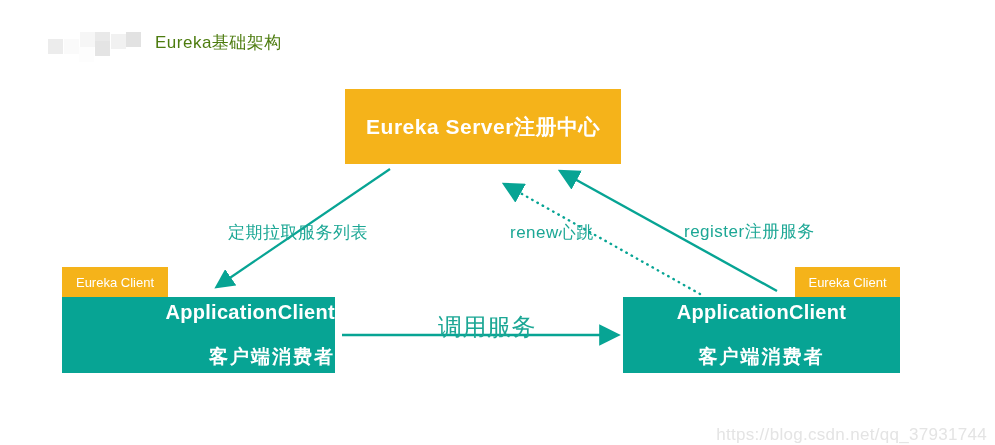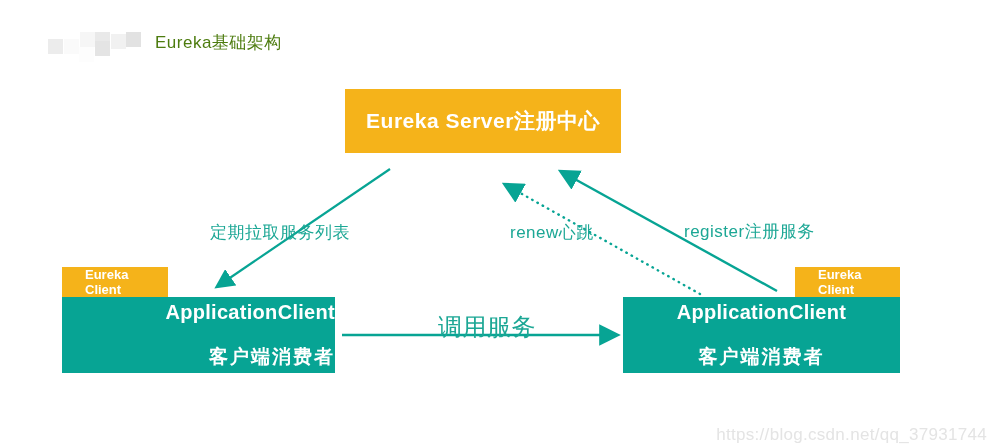--- a/index.html
+++ b/index.html
@@ -24,41 +24,41 @@
     letter-spacing:.5px;white-space:nowrap;
   }
   
   .edges{position:absolute;left:0;top:0;}
   
   .node{
     position:absolute;color:#ffffff;font-weight:bold;text-align:center;
     display:flex;flex-direction:column;justify-content:center;align-items:center;
   }
   .server{
-    left:345px;top:89px;width:276px;height:64px;background:#f5b31a;
+    left:345px;top:89px;width:276px;height:75px;background:#f5b31a;
     font-size:21px;letter-spacing:.5px;
   }
   .client{left:62px;top:297px;width:273px;height:76px;background:#07a494;align-items:flex-end;}
   .service{left:623px;top:297px;width:277px;height:76px;background:#07a494;}
   .node .l1{font-size:20px;letter-spacing:.3px;}
   .node .l2{font-size:19px;letter-spacing:2px;margin-top:20px;}
   
   .tag{
     position:absolute;height:30px;background:#f5b31a;color:#ffffff;
-    font-size:13px;font-weight:bold;display:flex;align-items:center;
-    justify-content:center;padding:0 23px;box-sizing:border-box;
+    font-size:13px;font-weight:normal;display:flex;align-items:center;
+    justify-content:center;padding:0 12px;box-sizing:border-box;
   }
   .tag-left{left:62px;top:267px;width:106px;}
   .tag-right{left:795px;top:267px;width:105px;}
   
   .edge-label{
     position:absolute;color:#1ca795;font-size:17px;white-space:nowrap;
     letter-spacing:.5px;
   }
-  .lbl-pull{left:210px;top:221px;}
+  .lbl-pull{left:228px;top:221px;}
   .lbl-renew{left:510px;top:221px;}
   .lbl-register{left:684px;top:220px;}
   .lbl-call{left:438px;top:311px;font-size:24px;}
   
   .watermark{
     position:absolute;right:8px;top:414px;font-size:17px;color:#e4e4e4;
     letter-spacing:.3px;
     margin-top:11px;
   }
 </style>

